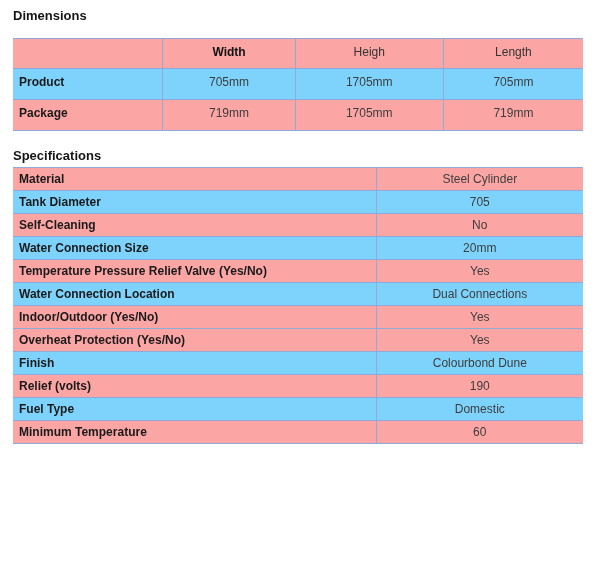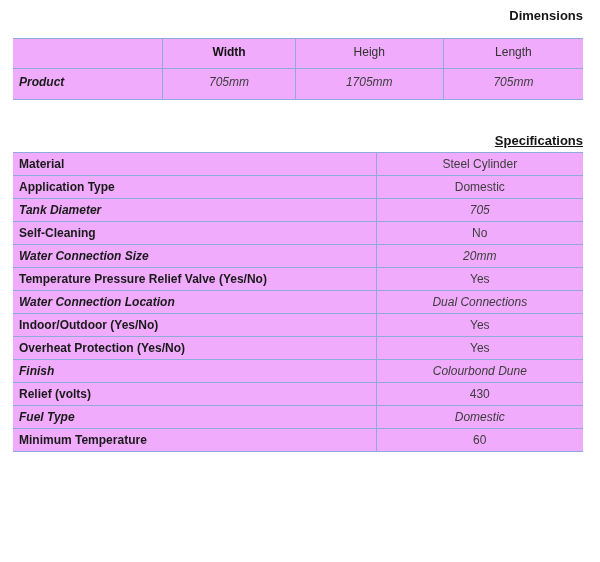--- a/index.html
+++ b/index.html
@@ -11,40 +11,40 @@
     font-family: "Liberation Sans", sans-serif;
     overflow: hidden;
   }
   .doc {
     padding: 0 17px 0 13px;
   }
   .table-title {
     font-size: 13px;
     font-weight: bold;
     color: #151515;
-    text-align: right;
+    text-align: left;
     line-height: 16px;
   }
   .title-dimensions { padding-top: 8px; }
-  .title-specifications { margin-top: 33px; text-decoration: underline; }
+  .title-specifications { margin-top: 17px; }
 
   table {
     width: 100%;
     border-collapse: collapse;
     table-layout: fixed;
     border-top: 1px solid #8EAADB;
   }
   .dimensions-table { margin-top: 14px; }
   .specifications-table { margin-top: 3px; }
 
   tr { border-bottom: 1px solid #8EAADB; }
   td + td, th + th, th + td, td + th { border-left: 1px solid #8EAADB; }
 
-  .shaded { background: #f0abfc; }
-  .plain { background: #f0abfc; font-style: italic; }
+  .shaded { background: #fca5a5; }
+  .plain { background: #7dd3fc; }
 
   
   .dimensions-table th, .dimensions-table td {
     height: 30px;
     vertical-align: top;
     padding-top: 6px;
     font-size: 12px;
     line-height: 14px;
   }
   .dimensions-table .corner-cell { }
@@ -110,38 +110,40 @@
         <th class="head-cell">Length</th>
       </tr>
     </thead>
     <tbody>
         <tr class="plain">
           <td class="label-cell">Product</td>
           <td class="value-cell">705mm</td>
           <td class="value-cell">1705mm</td>
           <td class="value-cell">705mm</td>
         </tr>
+        <tr class="shaded">
+          <td class="label-cell">Package</td>
+          <td class="value-cell">719mm</td>
+          <td class="value-cell">1705mm</td>
+          <td class="value-cell">719mm</td>
+        </tr>
       </tbody>
   </table>
 
   <div class="table-title title-specifications">Specifications</div>
 
   <table class="specifications-table">
     <colgroup>
       <col style="width:63.7%">
       <col style="width:36.3%">
     </colgroup>
     <tbody>
         <tr class="shaded">
           <td class="label-cell">Material</td>
           <td class="value-cell">Steel Cylinder</td>
-        </tr>
-        <tr class="shaded">
-          <td class="label-cell">Application Type</td>
-          <td class="value-cell">Domestic</td>
         </tr>
         <tr class="plain">
           <td class="label-cell">Tank Diameter</td>
           <td class="value-cell">705</td>
         </tr>
         <tr class="shaded">
           <td class="label-cell">Self-Cleaning</td>
           <td class="value-cell">No</td>
         </tr>
         <tr class="plain">
@@ -163,21 +165,21 @@
         <tr class="shaded">
           <td class="label-cell">Overheat Protection (Yes/No)</td>
           <td class="value-cell">Yes</td>
         </tr>
         <tr class="plain">
           <td class="label-cell">Finish</td>
           <td class="value-cell">Colourbond Dune</td>
         </tr>
         <tr class="shaded">
           <td class="label-cell">Relief (volts)</td>
-          <td class="value-cell">430</td>
+          <td class="value-cell">190</td>
         </tr>
         <tr class="plain">
           <td class="label-cell">Fuel Type</td>
           <td class="value-cell">Domestic</td>
         </tr>
         <tr class="shaded">
           <td class="label-cell">Minimum Temperature</td>
           <td class="value-cell">60</td>
         </tr>
       </tbody>

